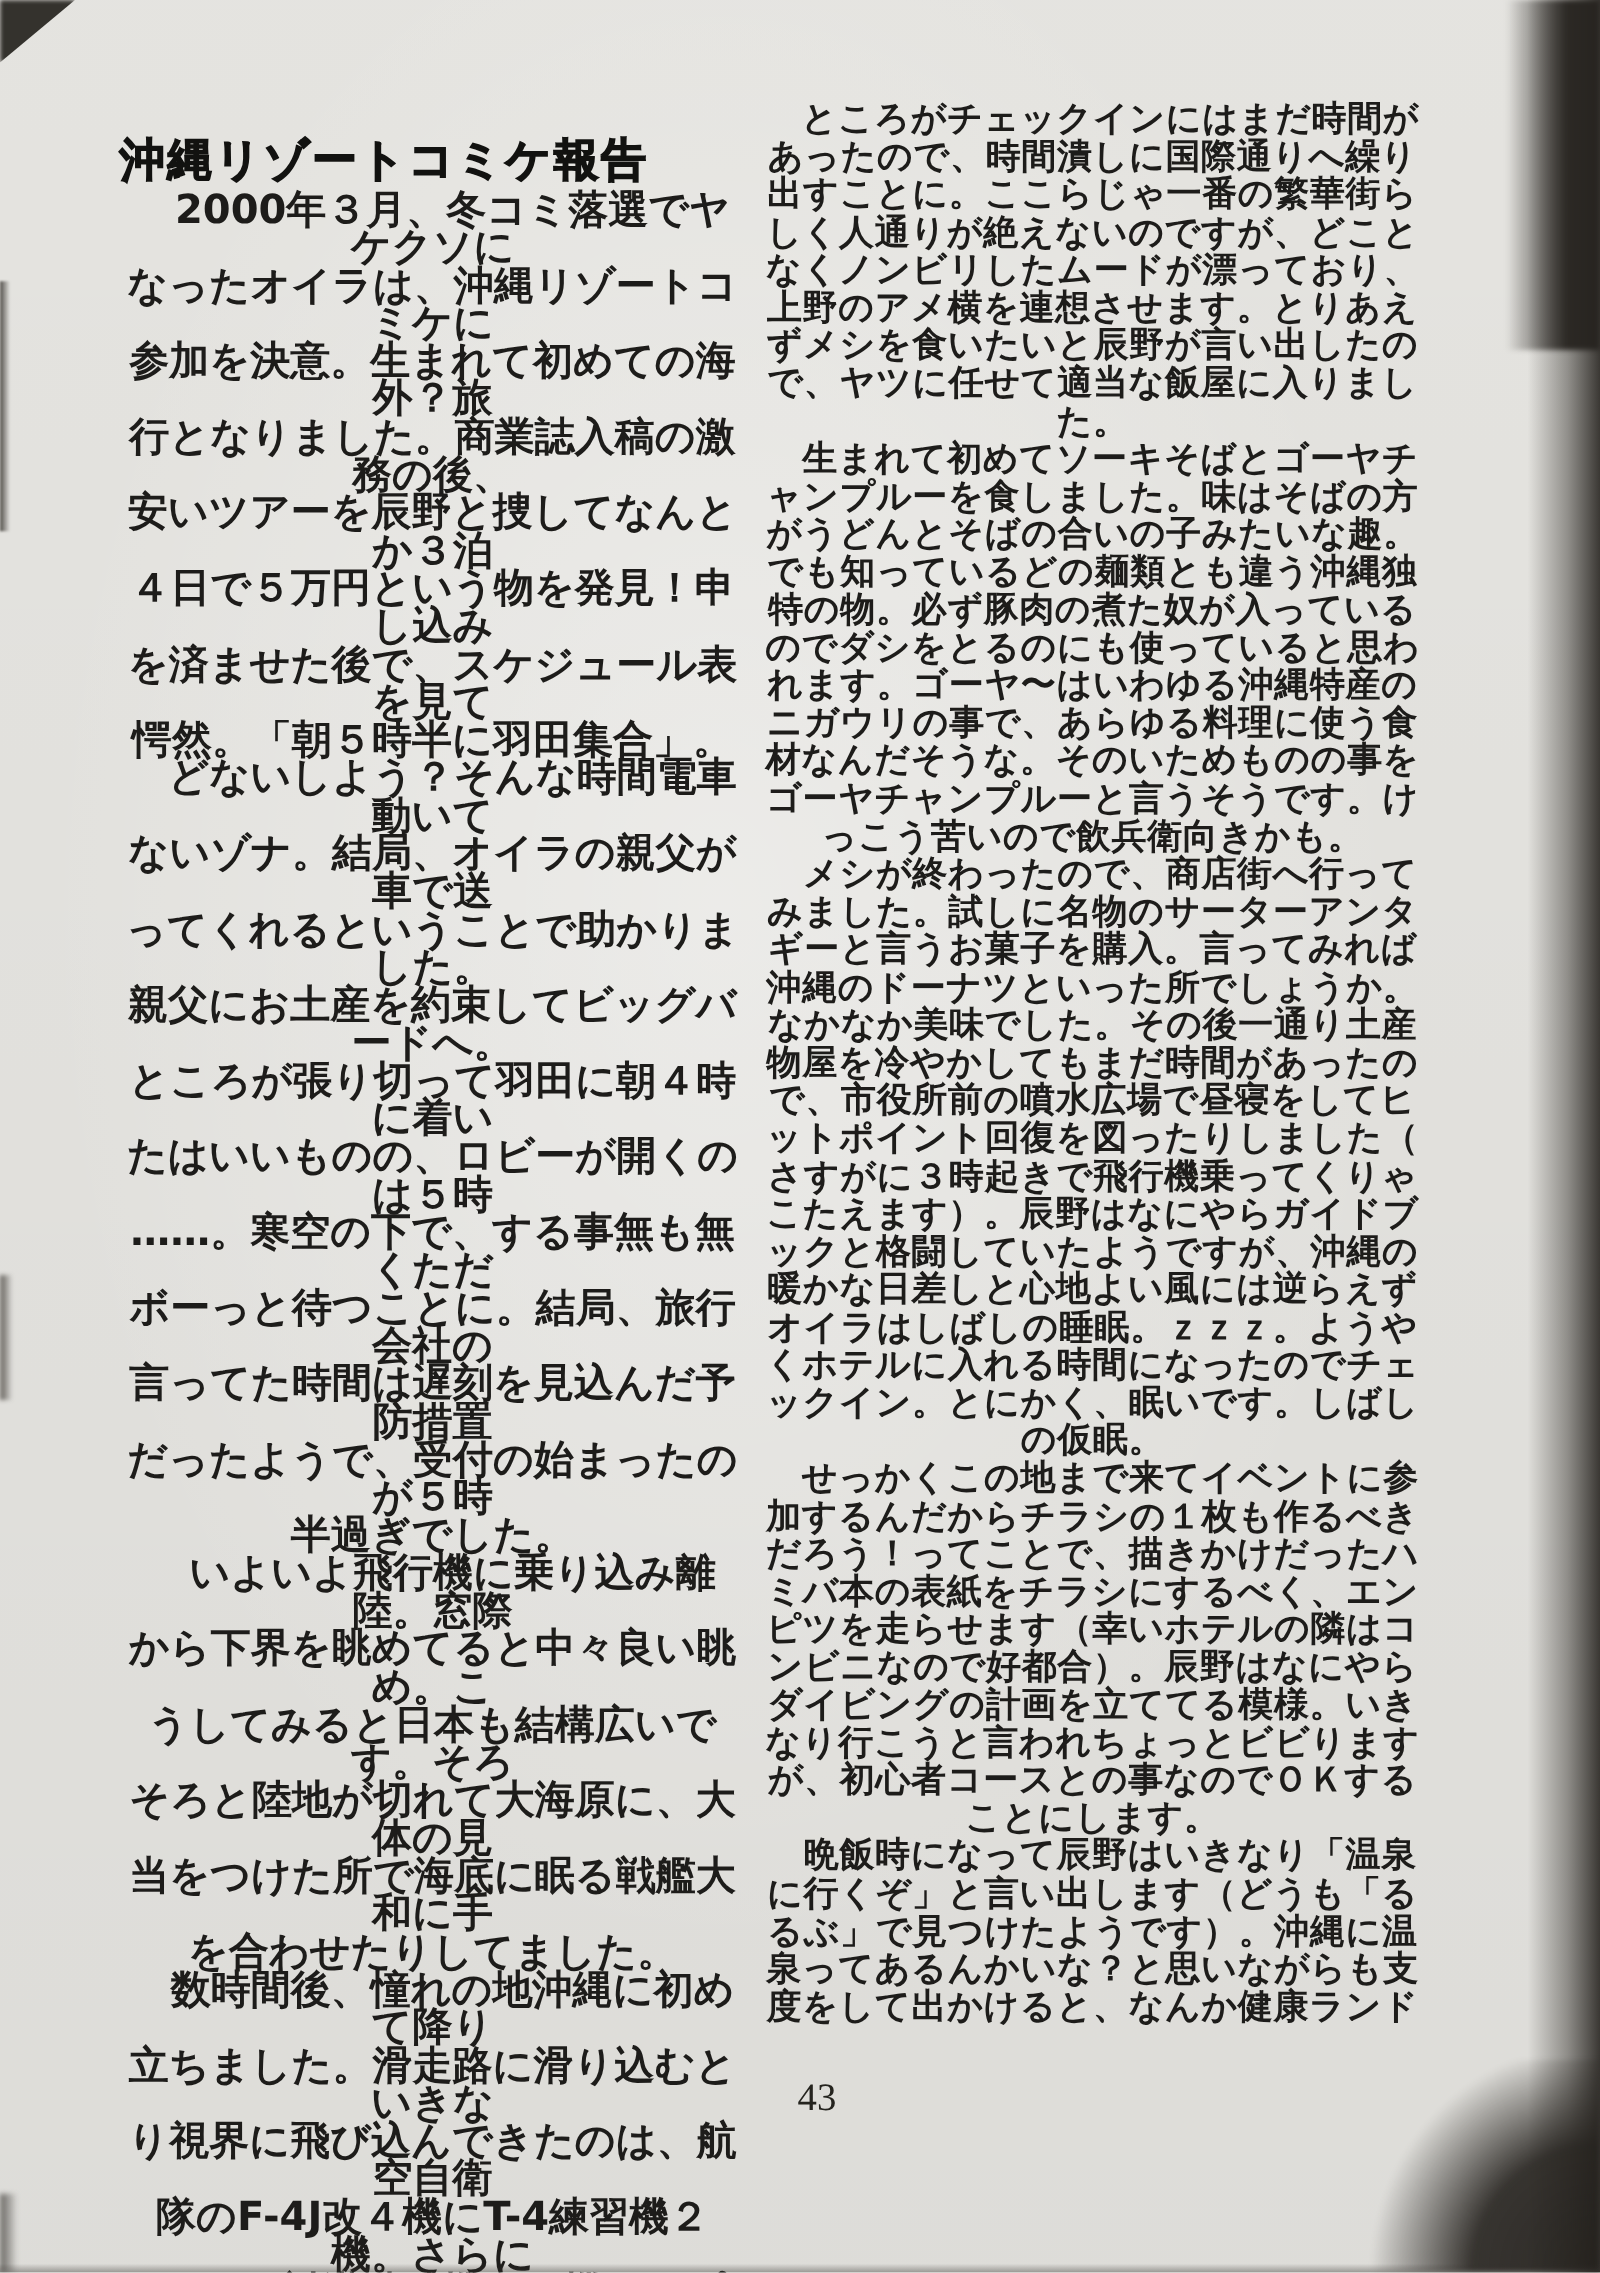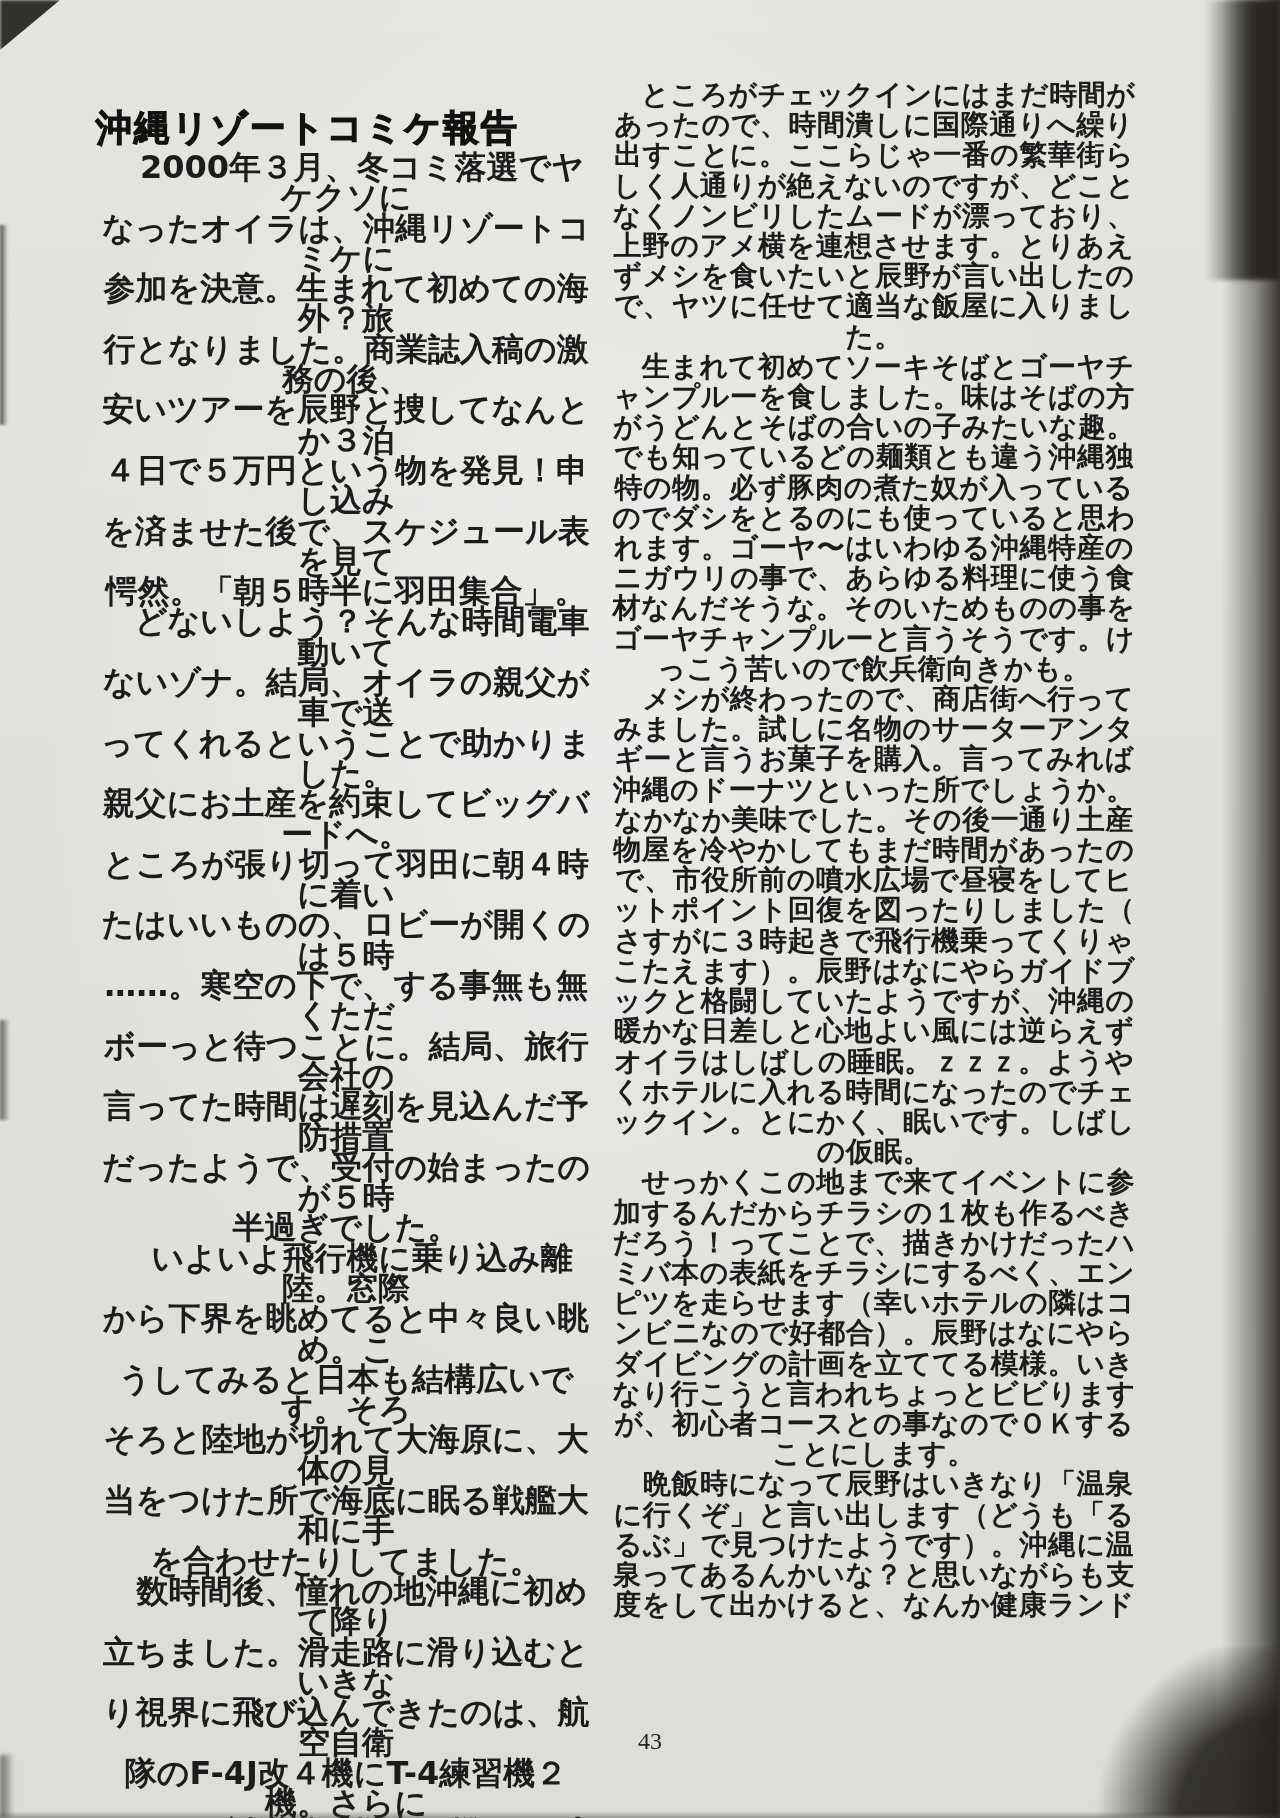--- a/index.html
+++ b/index.html
@@ -43,23 +43,23 @@
   }
   .col-right {
     left: 584px; top: 80px;
     width: 580px;
     font-size: 28px;
     line-height: 30.2px;
     letter-spacing: 0.5px;
   }
   .page-number {
     position: absolute;
-    left: 638px; top: 1728px;
+    left: 638px; top: 1660px;
     font-family: "Liberation Serif", serif;
-    font-size: 24px;
+    font-size: 31px;
     color: #25241f;
   }
   
   .scan { position: absolute; pointer-events: none; }
   .corner-tl {
     left: 0; top: 0; width: 60px; height: 50px;
     background: #34322d;
     clip-path: polygon(0 0, 100% 0, 0 100%);
     filter: blur(1.5px);
   }

